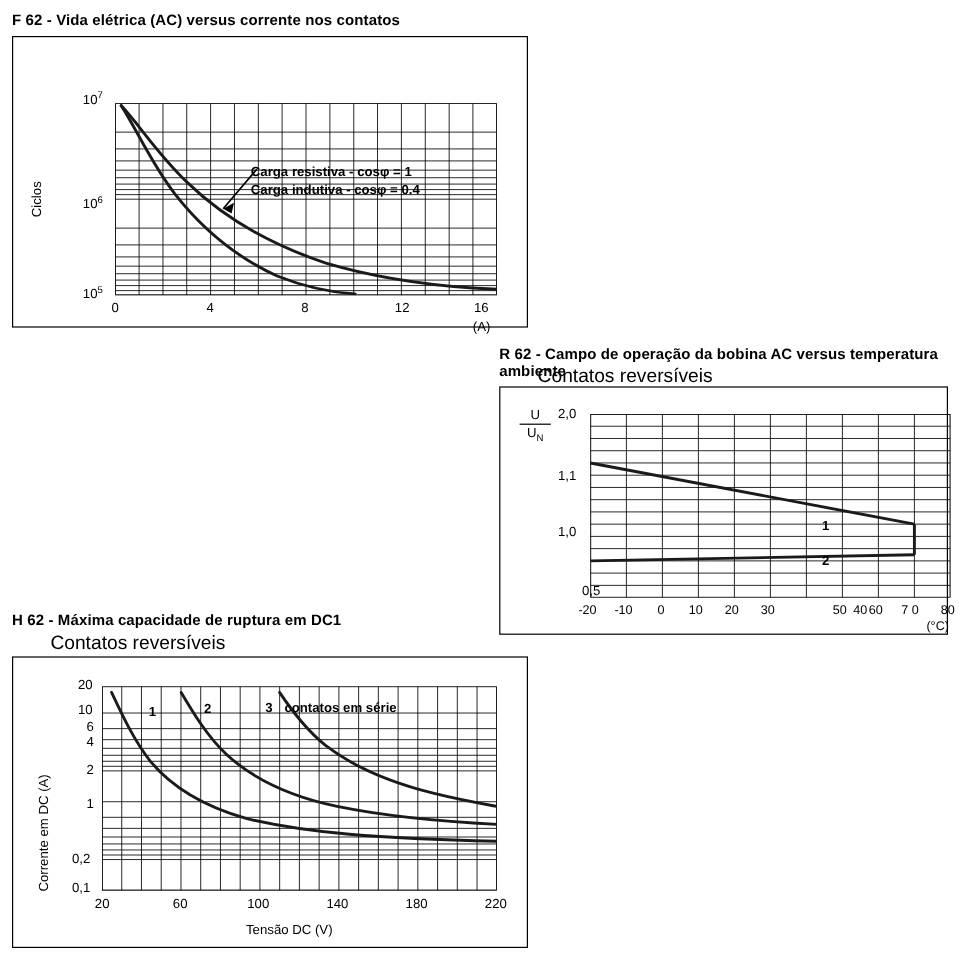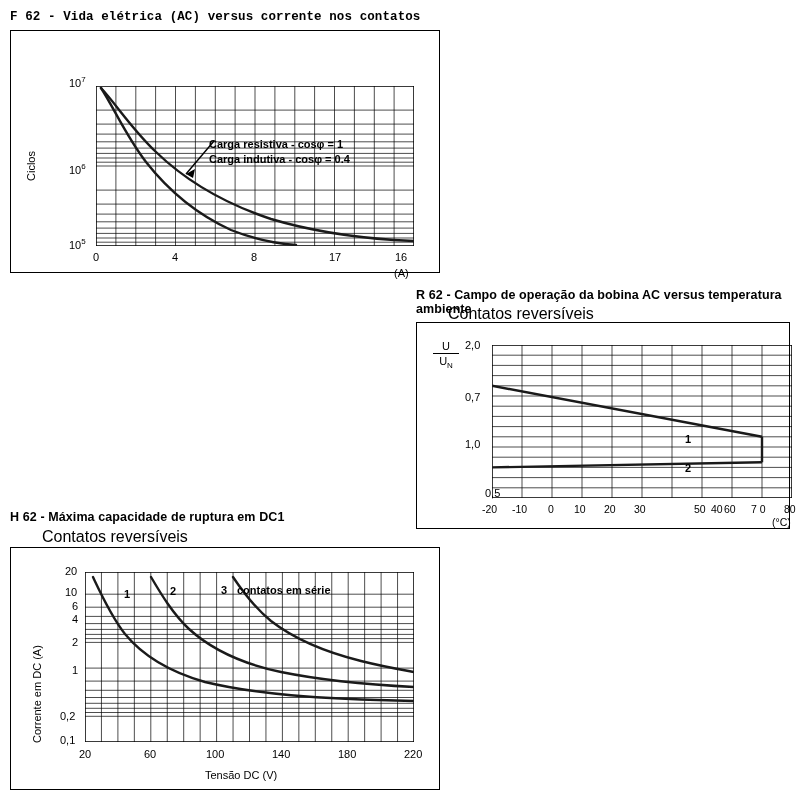--- a/index.html
+++ b/index.html
@@ -22,21 +22,21 @@
     transform:rotate(-90deg);
     transform-origin:left top;
     white-space:nowrap;
   }
   svg{display:block;}
   .annot{font-size:11px;font-weight:bold;}
 </style>
 </head>
 <body>
 
-<div class="abs title" style="left:10px;top:10px;font-family:Liberation Mono, monospace;">F 62 - Vida elétrica (AC) versus corrente nos contatos</div>
+<div class="abs title" style="left:10px;top:10px;">F 62 - Vida elétrica (AC) versus corrente nos contatos</div>
 
 <div class="abs panel" style="left:10px;top:30px;width:430px;height:243px;">
   <div class="abs vert axlabel" style="left:14px;top:150px;">Ciclos</div>
 
   <div class="abs ticklabel" style="left:58px;top:44px;"><span>10</span><sup style="font-size:8px;">7</sup></div>
   <div class="abs ticklabel" style="left:58px;top:131px;"><span>10</span><sup style="font-size:8px;">6</sup></div>
   <div class="abs ticklabel" style="left:58px;top:206px;"><span>10</span><sup style="font-size:8px;">5</sup></div>
 
   <svg class="abs" style="left:85px;top:55px;" width="318" height="160" viewBox="0 0 318 160">
 
@@ -93,37 +93,37 @@
     <line x1="118" y1="55" x2="90" y2="88" stroke="#000" stroke-width="1.4"></line>
     <polygon points="90,88 99,83 97,92" fill="#000"></polygon>
   </svg>
 
   <div class="abs annot" style="left:198px;top:107px;">Carga resistiva - cosφ = 1</div>
   <div class="abs annot" style="left:198px;top:122px;">Carga indutiva - cosφ = 0.4</div>
 
   <div class="abs ticklabel" style="left:82px;top:220px;">0</div>
   <div class="abs ticklabel" style="left:161px;top:220px;">4</div>
   <div class="abs ticklabel" style="left:240px;top:220px;">8</div>
-  <div class="abs ticklabel" style="left:318px;top:220px;">17</div>
+  <div class="abs ticklabel" style="left:318px;top:220px;">12</div>
   <div class="abs ticklabel" style="left:384px;top:220px;">16</div>
   <div class="abs ticklabel" style="left:383px;top:236px;">(A)</div>
 </div>
 
 <div class="abs title" style="left:416px;top:288px;">R 62 - Campo de operação da bobina AC versus temperatura ambiente</div>
 <div class="abs subtitle" style="left:448px;top:305px;">Contatos reversíveis</div>
 
 <div class="abs panel" style="left:416px;top:322px;width:374px;height:207px;">
 
   <div class="abs" style="left:16px;top:17px;text-align:center;width:26px;">
     <div class="ticklabel" style="border-bottom:1px solid #000;padding-bottom:0px;line-height:13px;">U</div>
     <div class="ticklabel" style="line-height:14px;"><span>U</span><sub style="font-size:8px;">N</sub></div>
   </div>
 
   <div class="abs ticklabel" style="left:48px;top:16px;">2,0</div>
-  <div class="abs ticklabel" style="left:48px;top:68px;">0,7</div>
+  <div class="abs ticklabel" style="left:48px;top:68px;">1,1</div>
   <div class="abs ticklabel" style="left:48px;top:115px;">1,0</div>
   <div class="abs ticklabel" style="left:48px;top:164px;margin-left:20px;">0,5</div>
 
   <svg class="abs" style="left:75px;top:22px;" width="300" height="153" viewBox="0 0 300 153">
 
     <g stroke="#000" stroke-width="0.7" fill="none">
       <line x1="0" y1="0" x2="300" y2="0"></line>
       <line x1="0" y1="10.2" x2="300" y2="10.2"></line>
       <line x1="0" y1="20.4" x2="300" y2="20.4"></line>
       <line x1="0" y1="30.6" x2="300" y2="30.6"></line>

